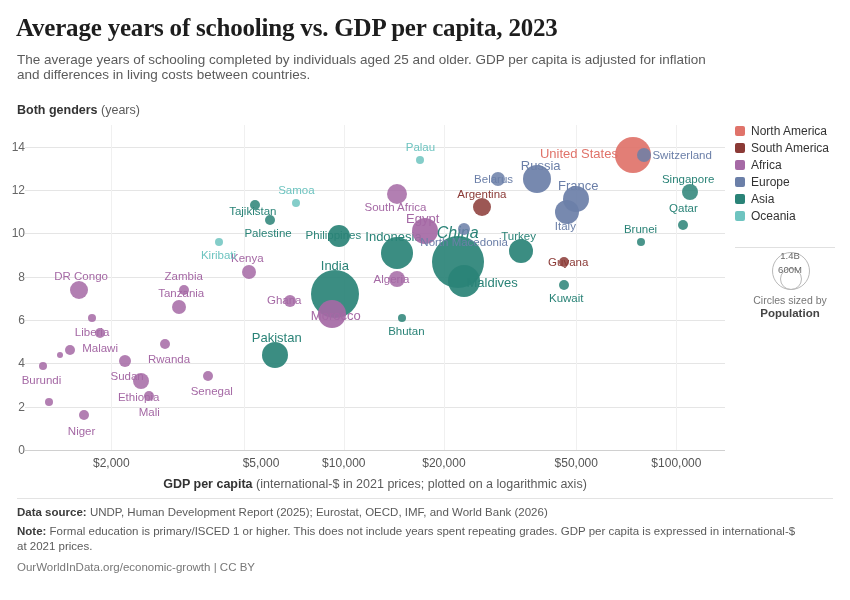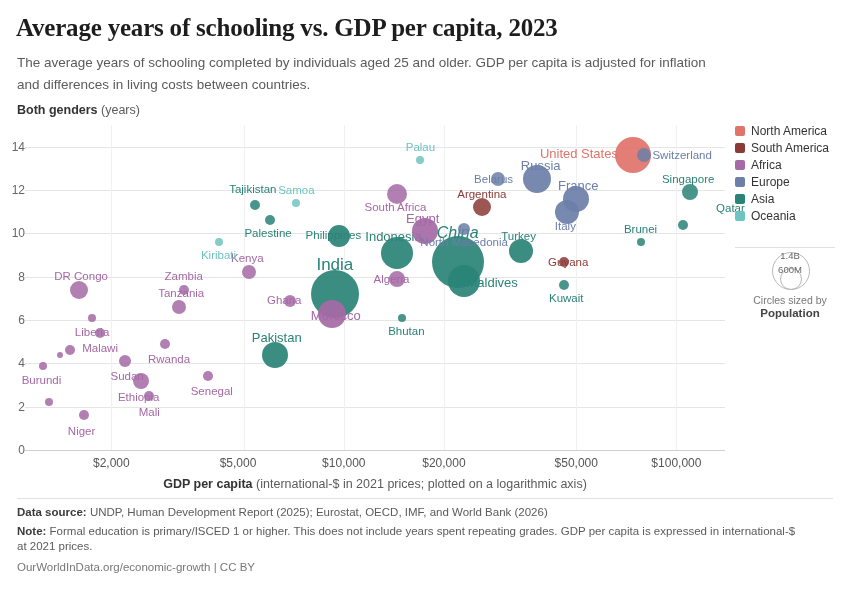--- a/index.html
+++ b/index.html
@@ -29,21 +29,21 @@
     font-weight: bold;
     color: #1d1d1d;
     letter-spacing: -0.2px;
   }
   .subtitle {
     position: absolute;
     left: 17px;
     top: 52px;
     width: 700px;
     font-size: 13.5px;
-    line-height: 22px;
+    line-height: 15px;
     color: #5b5b5b;
   }
   .owid-logo {
     position: absolute;
     right: 14px;
     top: 18px;
     width: 68px;
     height: 36px;
     background: #1d3d63;
     color: #fff;
@@ -253,21 +253,21 @@
       <div class="ytick" style="top: 151.667px;">8</div>
       <div class="gridline" style="top: 108.333px;"></div>
       <div class="ytick" style="top: 108.333px;">10</div>
       <div class="gridline" style="top: 65px;"></div>
       <div class="ytick" style="top: 65px;">12</div>
       <div class="gridline" style="top: 21.6667px;"></div>
       <div class="ytick" style="top: 21.6667px;">14</div>
       <div class="vgrid" style="left: 86.3511px;"></div>
       <div class="xtick" style="left: 86.3511px;">$2,000</div>
       <div class="vgrid" style="left: 218.699px;"></div>
-      <div class="xtick" style="left: 213px; text-align: center;">$5,000</div>
+      <div class="xtick" style="left: 236px; text-align: center;">$5,000</div>
       <div class="vgrid" style="left: 318.817px;"></div>
       <div class="xtick" style="left: 318.817px;">$10,000</div>
       <div class="vgrid" style="left: 418.934px;"></div>
       <div class="xtick" style="left: 418.934px;">$20,000</div>
       <div class="vgrid" style="left: 551.283px;"></div>
       <div class="xtick" style="left: 551.283px;">$50,000</div>
       <div class="vgrid" style="left: 651.4px;"></div>
       <div class="xtick" style="left: 651.4px;">$100,000</div>
       <div class="dot" title="Burundi" style="left: 18.4641px; top: 240.5px; width: 8px; height: 8px; background: rgb(165, 105, 165); opacity: 0.85;"></div>
       <div class="lbl" style="left: 16.4641px; top: 254.5px; color: rgb(165, 105, 165);">Burundi</div>
@@ -300,25 +300,25 @@
       <div class="lbl" style="left: 222.364px; top: 133.333px; color: rgb(165, 105, 165);">Kenya</div>
       <div class="dot" title="Ghana" style="left: 265.221px; top: 175.5px; width: 12px; height: 12px; background: rgb(165, 105, 165); opacity: 0.85;"></div>
       <div class="lbl" style="left: 259.221px; top: 174.5px; color: rgb(165, 105, 165);">Ghana</div>
       <div class="dot" title="Pakistan" style="left: 249.77px; top: 229.667px; width: 26px; height: 26px; background: rgb(42, 131, 119); opacity: 0.92;"></div>
       <div class="lbl" style="left: 251.77px; top: 211.667px; color: rgb(42, 131, 119); font-size: 13px;">Pakistan</div>
       <div class="dot" title="Kiribati" style="left: 193.516px; top: 117px; width: 8px; height: 8px; background: rgb(110, 196, 192); opacity: 0.85;"></div>
       <div class="lbl" style="left: 193.516px; top: 130px; color: rgb(110, 196, 192);">Kiribati</div>
       <div class="dot" title="Palestine" style="left: 245.034px; top: 95.3333px; width: 10px; height: 10px; background: rgb(42, 131, 119); opacity: 0.85;"></div>
       <div class="lbl" style="left: 243.034px; top: 108.333px; color: rgb(42, 131, 119);">Palestine</div>
       <div class="dot" title="Tajikistan" style="left: 229.815px; top: 80.1667px; width: 10px; height: 10px; background: rgb(42, 131, 119); opacity: 0.85;"></div>
-      <div class="lbl" style="left: 227.815px; top: 64px; color: rgb(42, 131, 119);">Tajikistan</div>
+      <div class="lbl" style="left: 227.815px; top: 86px; color: rgb(42, 131, 119);">Tajikistan</div>
       <div class="dot" title="Samoa" style="left: 271.368px; top: 78px; width: 8px; height: 8px; background: rgb(110, 196, 192); opacity: 0.85;"></div>
       <div class="lbl" style="left: 271.368px; top: 65px; color: rgb(110, 196, 192);">Samoa</div>
       <div class="dot" title="India" style="left: 309.88px; top: 169px; width: 48px; height: 48px; background: rgb(42, 131, 119); opacity: 0.92;"></div>
-      <div class="lbl" style="left: 309.88px; top: 140px; color: rgb(42, 131, 119); font-size: 17px;">India</div>
+      <div class="lbl" style="left: 309.88px; top: 140px; color: rgb(42, 131, 119); font-size: 13px;">India</div>
       <div class="dot" title="Morocco" style="left: 306.773px; top: 188.5px; width: 28px; height: 28px; background: rgb(165, 105, 165); opacity: 0.92;"></div>
       <div class="lbl" style="left: 310.773px; top: 189.5px; color: rgb(165, 105, 165); font-size: 13px;">Morocco</div>
       <div class="dot" title="Philippines" style="left: 314.417px; top: 110.5px; width: 22px; height: 22px; background: rgb(42, 131, 119); opacity: 0.92;"></div>
       <div class="lbl" style="left: 308.417px; top: 109.5px; color: rgb(42, 131, 119);">Philippines</div>
       <div class="dot" title="Indonesia" style="left: 372.485px; top: 127.833px; width: 32px; height: 32px; background: rgb(42, 131, 119); opacity: 0.92;"></div>
       <div class="lbl" style="left: 368.485px; top: 110.833px; color: rgb(42, 131, 119); font-size: 13px;">Indonesia</div>
       <div class="dot" title="Egypt" style="left: 399.647px; top: 106.167px; width: 26px; height: 26px; background: rgb(165, 105, 165); opacity: 0.92;"></div>
       <div class="lbl" style="left: 397.647px; top: 93.1667px; color: rgb(165, 105, 165); font-size: 13px;">Egypt</div>
       <div class="dot" title="South Africa" style="left: 372.485px; top: 69.3333px; width: 20px; height: 20px; background: rgb(165, 105, 165); opacity: 0.85;"></div>
       <div class="lbl" style="left: 370.485px; top: 82.3333px; color: rgb(165, 105, 165);">South Africa</div>
@@ -350,21 +350,21 @@
       <div class="lbl" style="left: 543.239px; top: 136.5px; color: rgb(139, 58, 54);">Guyana</div>
       <div class="dot" title="Kuwait" style="left: 539.239px; top: 160.333px; width: 10px; height: 10px; background: rgb(42, 131, 119); opacity: 0.85;"></div>
       <div class="lbl" style="left: 541.239px; top: 173.333px; color: rgb(42, 131, 119);">Kuwait</div>
       <div class="dot" title="United States" style="left: 607.909px; top: 30.3333px; width: 36px; height: 36px; background: rgb(224, 115, 106); opacity: 0.92;"></div>
       <div class="lbl" style="left: 553.909px; top: 28.3333px; color: rgb(224, 115, 106); font-size: 13px;">United States</div>
       <div class="dot" title="Switzerland" style="left: 619.17px; top: 30.3333px; width: 14px; height: 14px; background: rgb(107, 127, 168); opacity: 0.85;"></div>
       <div class="lbl" style="left: 657.17px; top: 30.3333px; color: rgb(107, 127, 168);">Switzerland</div>
       <div class="dot" title="Singapore" style="left: 665.167px; top: 67.1667px; width: 16px; height: 16px; background: rgb(42, 131, 119); opacity: 0.85;"></div>
       <div class="lbl" style="left: 663.167px; top: 54.1667px; color: rgb(42, 131, 119);">Singapore</div>
       <div class="dot" title="Qatar" style="left: 658.447px; top: 99.6667px; width: 10px; height: 10px; background: rgb(42, 131, 119); opacity: 0.85;"></div>
-      <div class="lbl" style="left: 658.447px; top: 83px; color: rgb(42, 131, 119); margin-left: 47px;">Qatar</div>
+      <div class="lbl" style="left: 658.447px; top: 83px; color: rgb(42, 131, 119);">Qatar</div>
       <div class="dot" title="Brunei" style="left: 615.513px; top: 117px; width: 8px; height: 8px; background: rgb(42, 131, 119); opacity: 0.85;"></div>
       <div class="lbl" style="left: 615.513px; top: 104px; color: rgb(42, 131, 119);">Brunei</div>
     </div>
 
   <div class="xaxis-title" style="position:absolute;left:25px;top:477px;">
     <b>GDP per capita</b>
     <span class="unit">(international-$ in 2021 prices; plotted on a logarithmic axis)</span>
   </div>
 
   <div class="legend" id="legend">

